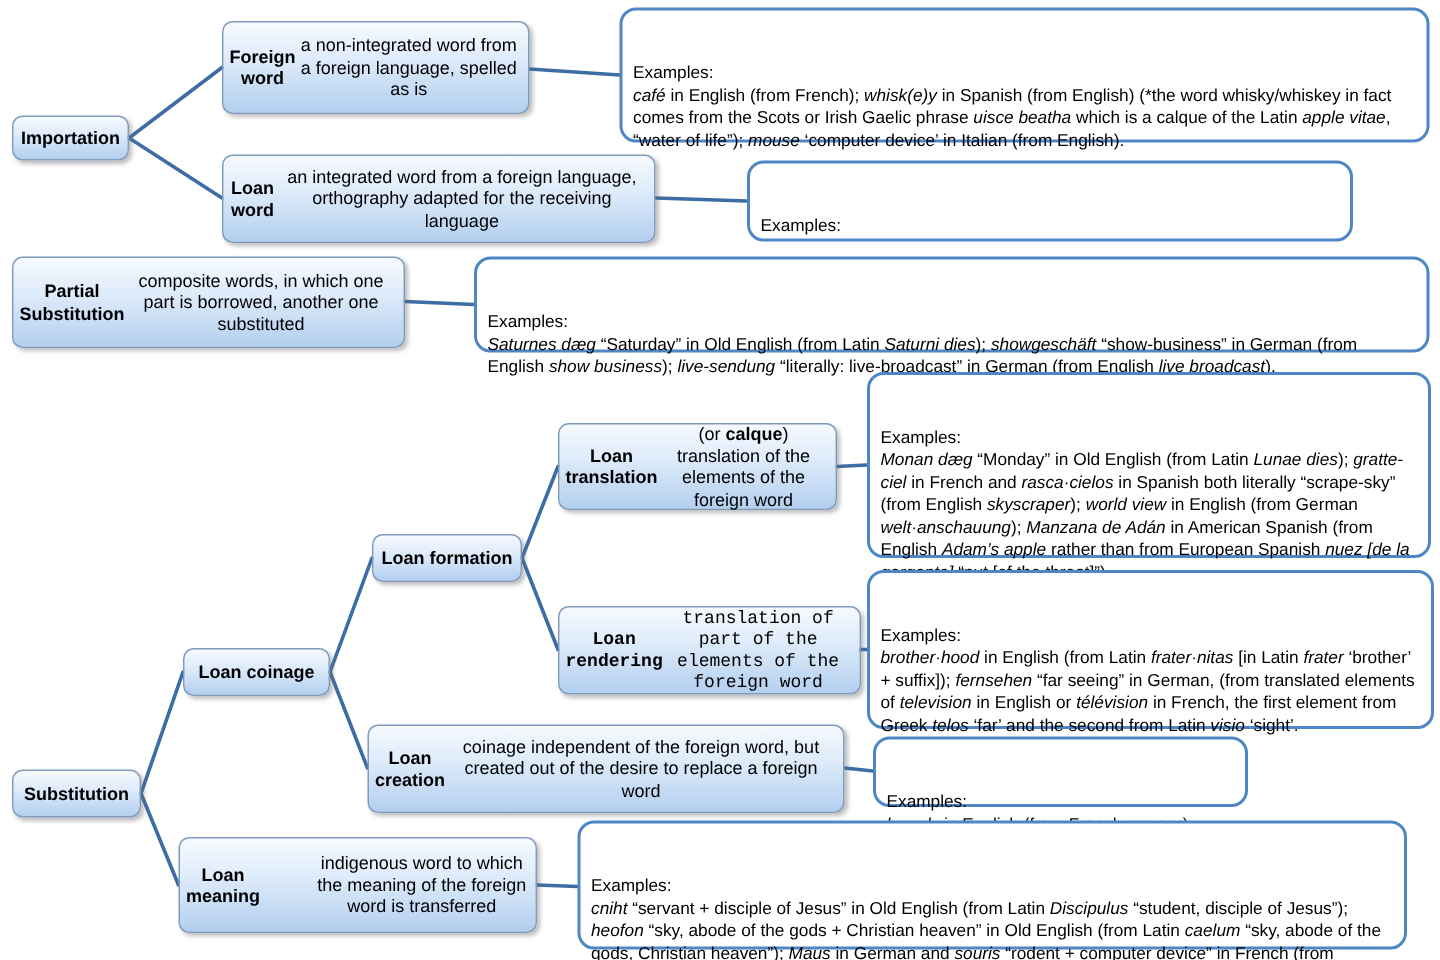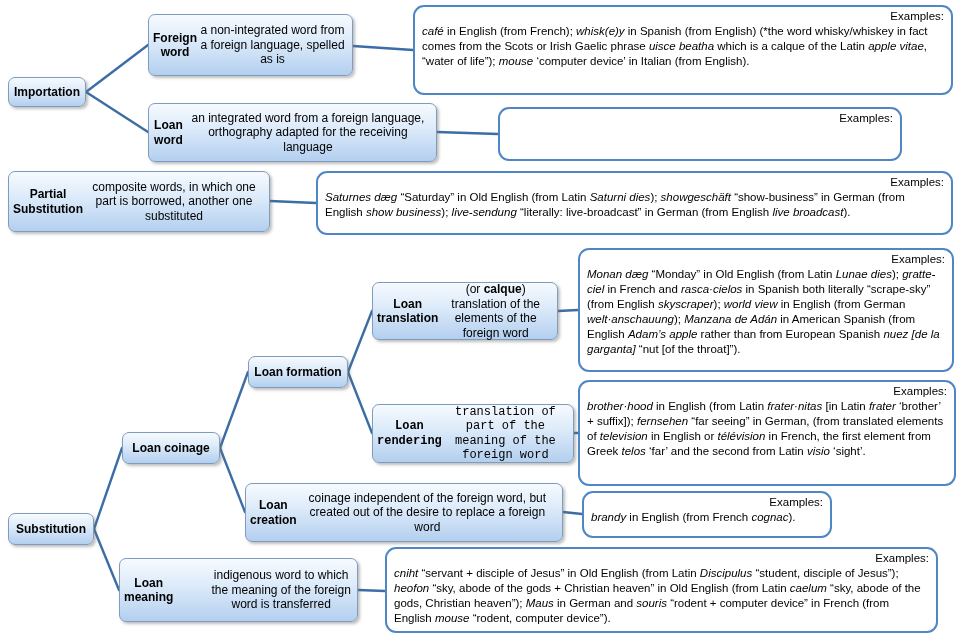--- a/index.html
+++ b/index.html
@@ -16,21 +16,21 @@
     display:flex; justify-content:center; align-items:center;
     text-align:center; font-size:12px; line-height:14.5px; padding:2px 4px;
   }
   .node-title { font-weight:700; }
   .node-desc { font-weight:400; }
   .example {
     position:absolute; box-sizing:border-box;
     border:2.5px solid #4f86c6; border-radius:11px; background:#ffffff;
     font-size:11.5px; line-height:15px; padding:2px 7px;
   }
-  .example-heading { text-align:right; }
+  .example-heading { text-align:left;margin-top:33px; }
   .example-body { text-align:left; }
 
   
   #n-importation        { left:8px;   top:77px;  width:78px;  height:30px; }
   #n-foreign-word       { left:148px; top:14px;  width:205px; height:62px; }
   #n-loan-word          { left:148px; top:103px; width:289px; height:59px; }
   #n-partial-substitution { left:8px; top:171px; width:262px; height:61px; }
   #n-loan-translation   { left:372px; top:282px; width:186px; height:58px; }
   #n-loan-formation     { left:248px; top:356px; width:100px; height:32px; }
   #n-loan-rendering     { left:372px; top:404px; width:202px; height:59px;font-family:Liberation Mono, monospace; }
@@ -96,21 +96,21 @@
     <div class="node-title">Loan formation</div>
   </div>
 
   <div class="node" id="n-loan-translation">
     <div class="node-title">Loan translation</div>
     <div class="node-desc">(or <b>calque</b>) translation of the elements of the foreign word</div>
   </div>
 
   <div class="node" id="n-loan-rendering">
     <div class="node-title">Loan rendering</div>
-    <div class="node-desc">translation of part of the meaning of the foreign word</div>
+    <div class="node-desc">translation of part of the elements of the foreign word</div>
   </div>
 
   <div class="node" id="n-loan-coinage">
     <div class="node-title">Loan coinage</div>
   </div>
 
   <div class="node" id="n-loan-creation">
     <div class="node-title">Loan creation</div>
     <div class="node-desc">coinage independent of the foreign word, but created out of the desire to replace a foreign word</div>
   </div>

